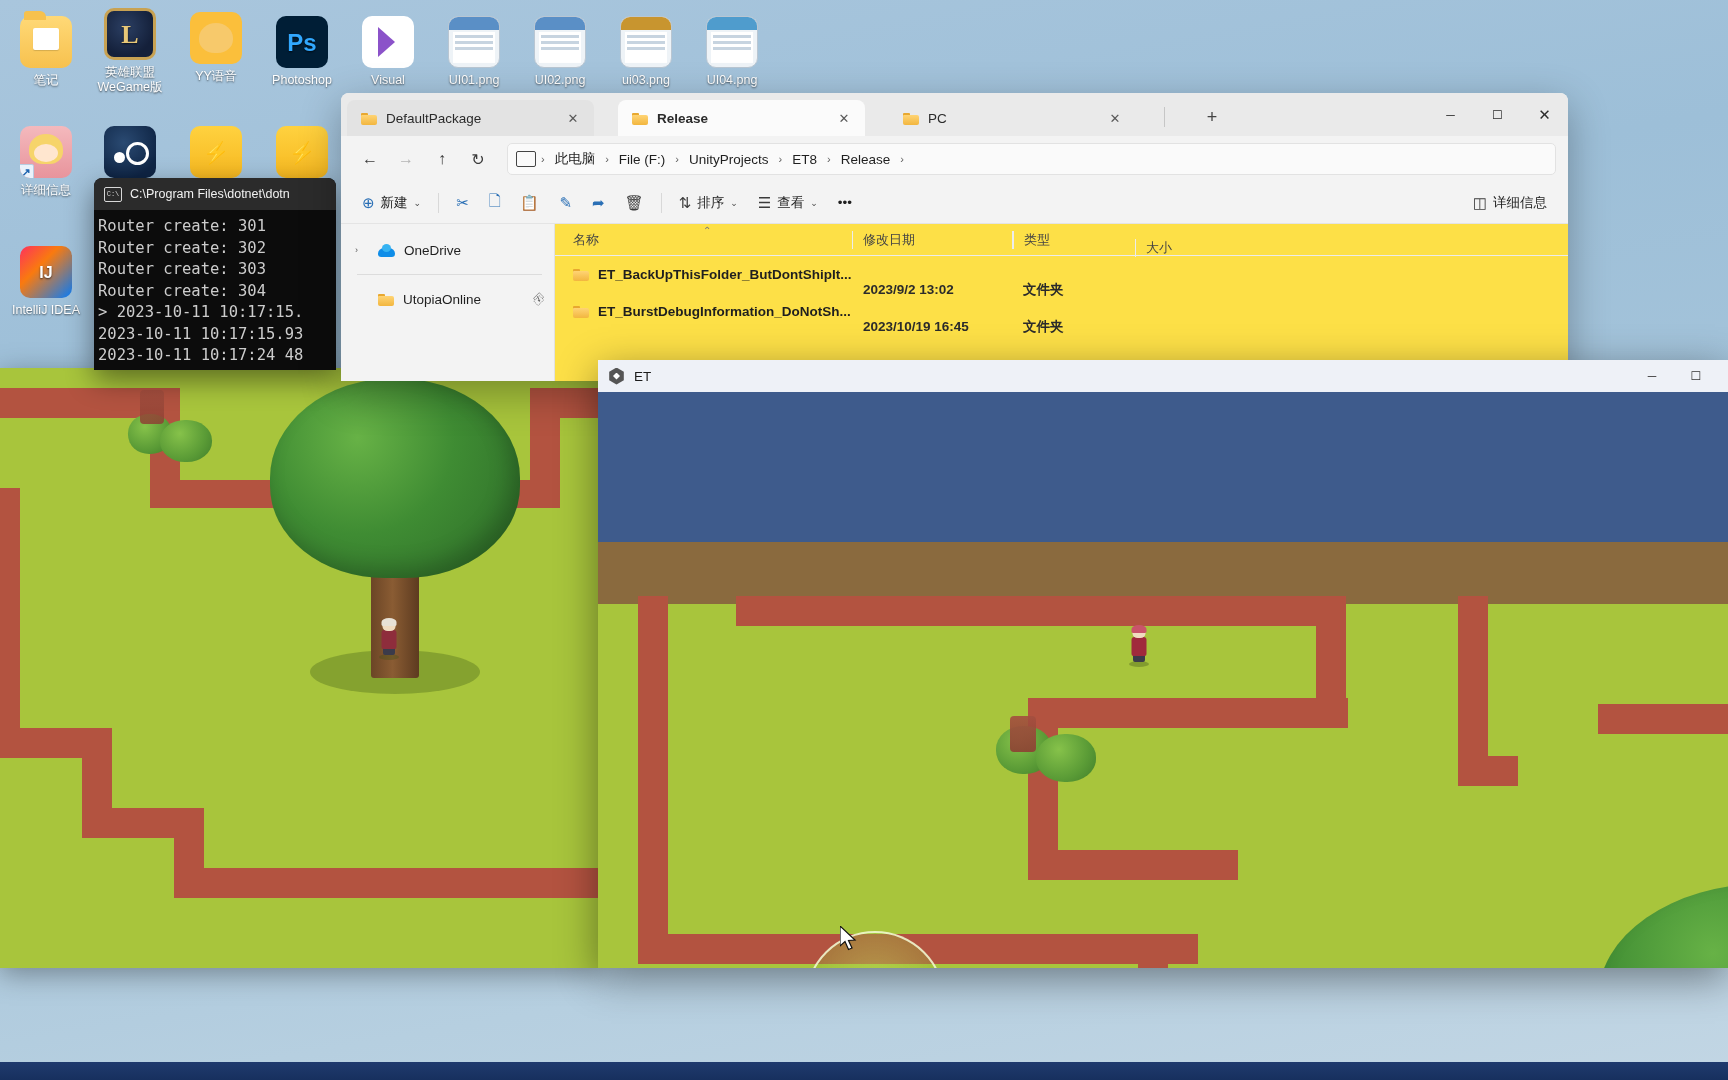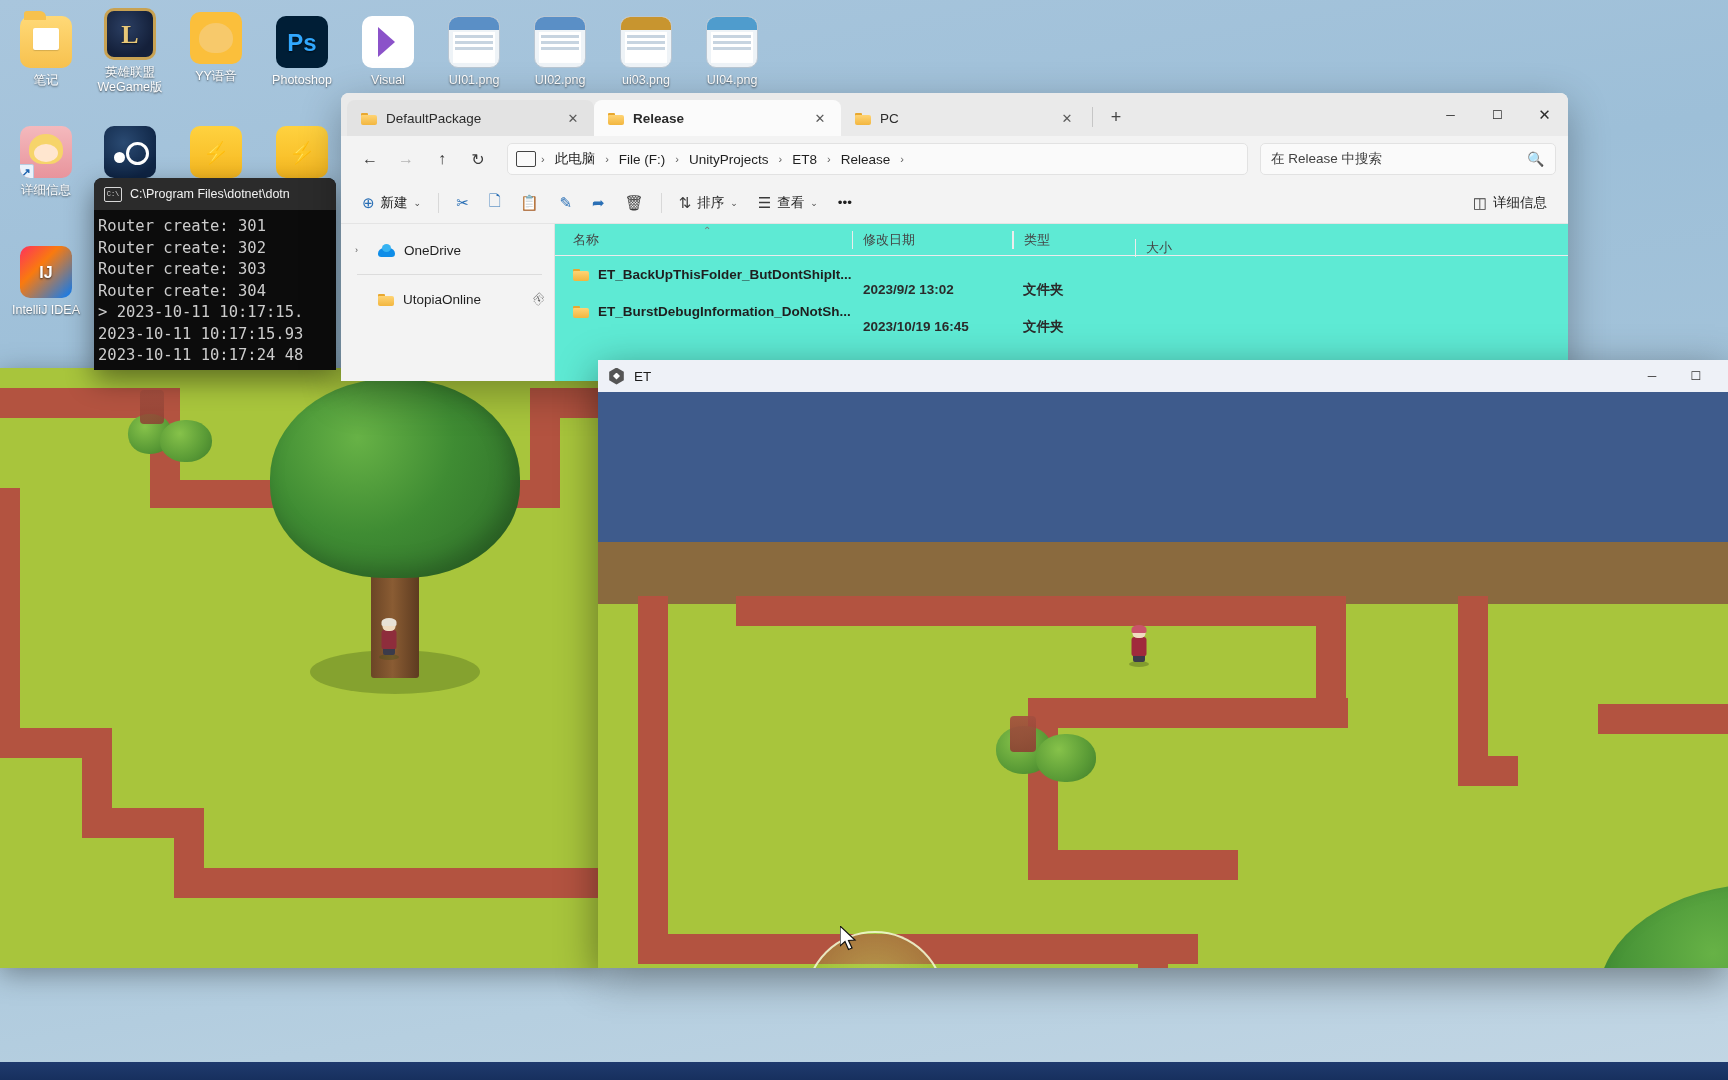--- a/index.html
+++ b/index.html
@@ -118,21 +118,21 @@
   }
   .terminal-body .ln { overflow:hidden; }
 
   
   .explorer {
     position:absolute; left:341px; top:93px; width:1227px; height:288px;
     background:#f3f3f3; border-radius:8px 8px 0 0; overflow:hidden;
     box-shadow: 0 12px 40px rgba(0,0,0,.30);
   }
   .ex-tabstrip { height:43px; display:flex; align-items:flex-end; position:relative; background:#eaeaea; }
-  .ex-tabs { display:flex; align-items:flex-end; height:43px; padding-left:6px; }
+  .ex-tabs { display:flex; align-items:flex-end; height:43px; padding-left:6px;gap:24px; }
   .ex-tab {
     height:36px; width:247px; display:flex; align-items:center; gap:9px;
     padding:0 10px 0 14px; font-size:13.5px; color:#2b2b2b;
     border-radius:8px 8px 0 0; background:transparent;
   }
   .ex-tab.inactive { background: #e3e3e3; }
   .ex-tab.active { background:#fbfbfb; }
   .ex-tab .tab-label { flex:1; white-space:nowrap; overflow:hidden; text-overflow:ellipsis; }
   .ex-tab .tab-close { width:22px; height:22px; display:flex;align-items:center;justify-content:center;
     font-size:13px; color:#5a5a5a; border-radius:4px; }
@@ -186,21 +186,21 @@
   .side-chev { width:14px; font-size:9px; color:#555; }
   .side-pin { margin-left:auto; font-size:12px; color:#6a6a6a; transform: rotate(45deg); }
   .onedrive-ico { width:17px;height:13px; position:relative; flex:none;}
   .onedrive-ico:before{ content:""; position:absolute; left:0; bottom:0; width:17px;height:9px;
     background:#0f8de8; border-radius:9px 9px 5px 5px; }
   .onedrive-ico:after{ content:""; position:absolute; left:4px; top:0; width:9px;height:8px;
     background:#36b3f2; border-radius:50%; }
   .side-sep { height:1px; background:#dcdcdc; margin:8px 12px 8px 16px; }
   .ex-splitter { width:1px; background:#e1e1e1; }
 
-  .ex-list { flex:1; background:#5eead4; }
+  .ex-list { flex:1; background:#fde047; }
   .list-head { height:32px; display:flex; align-items:center; border-bottom:1px solid #ececec;
     font-size:13px; color:#444; position:relative; }
   .col { padding:0 10px; white-space:nowrap; overflow:hidden; }
   .col.name { width:298px; padding-left:18px; }
   .col.date { width:160px; }
   .col.type { width:122px; border-left:1px solid #ececec; }
   .col.size { width:122px; border-left:1px solid #ececec;margin-top:16px; }
   .col.name { border-right:1px solid #ececec; }
   .col.date { border-right:1px solid #ececec; }
   .sortcaret { position:absolute; left:148px; top:1px; font-size:10px; color:#777; }
@@ -498,24 +498,20 @@
         <span class="crumb">File (F:)</span>
         <span class="crumb-sep">›</span>
         <span class="crumb">UnityProjects</span>
         <span class="crumb-sep">›</span>
         <span class="crumb">ET8</span>
         <span class="crumb-sep">›</span>
         <span class="crumb">Release</span>
         <span class="crumb-sep">›</span>
       </div>
 
-      <div class="searchbox">
-        <span class="sp">在 Release 中搜索</span>
-        <span class="si">🔍</span>
-      </div>
     </div>
 
     <div class="ex-toolbar">
       <div class="tb-btn">
         <span class="tb-ico">⊕</span>
         <span>新建</span>
         <span class="tb-chev">⌄</span>
       </div>
       <span class="tb-div"></span>
       <div class="tb-btn">

